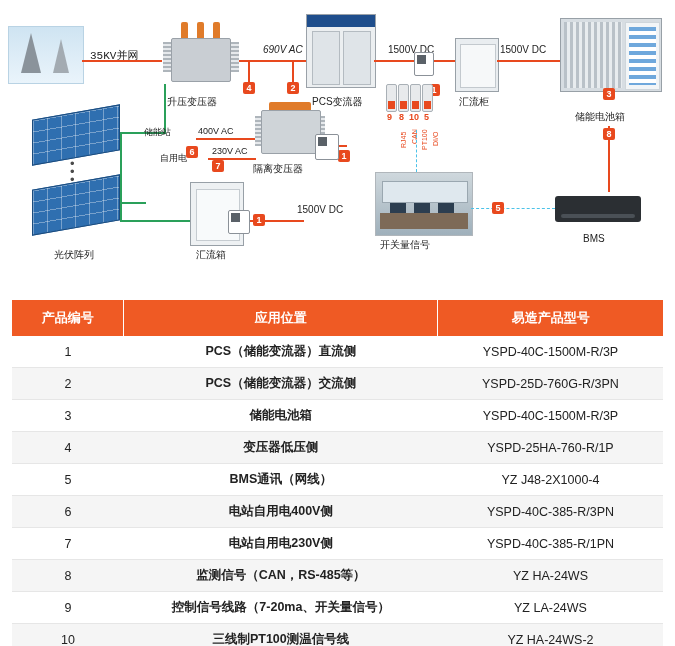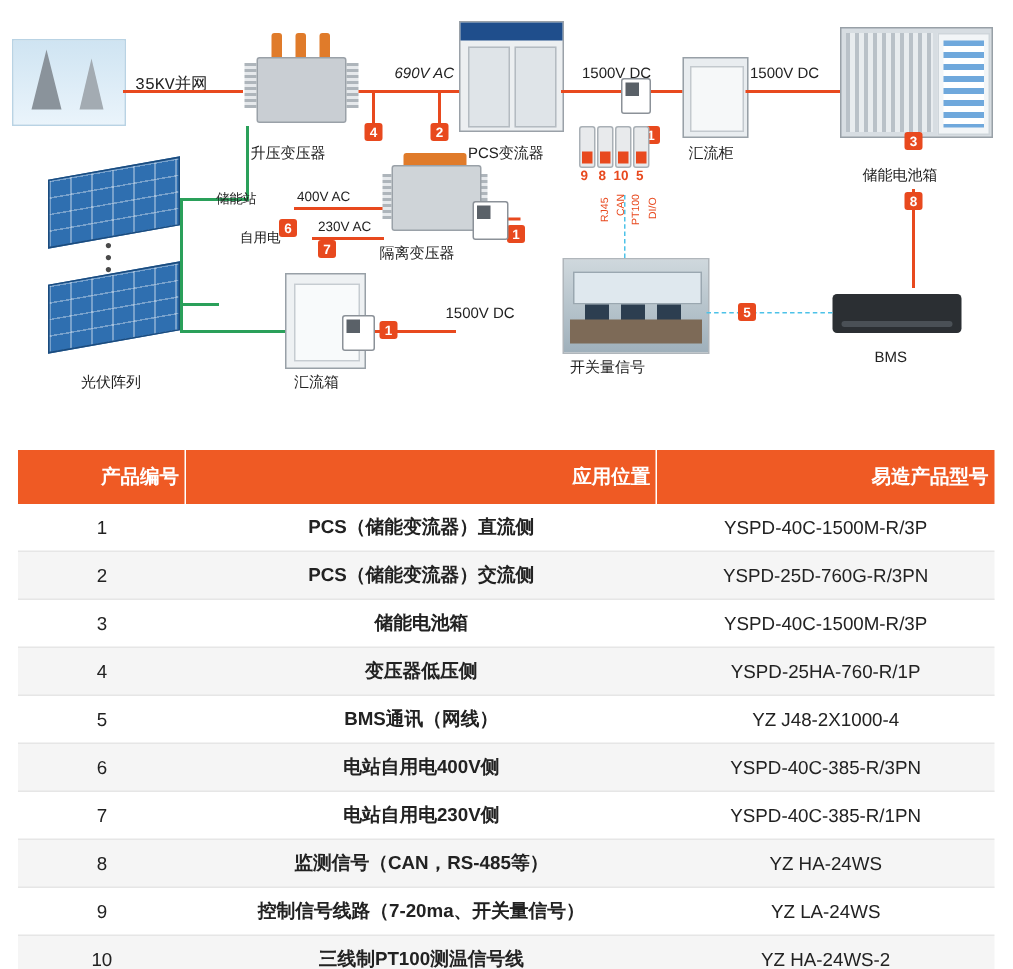--- a/index.html
+++ b/index.html
@@ -82,21 +82,21 @@
   
   .rj{position:absolute;left:386px;top:84px;width:60px;height:46px;}
   .rjplug{position:absolute;top:0;width:9px;height:26px;background:#e8eaec;border:1px solid #a9b0b6;border-radius:2px;}
   .rjplug i{position:absolute;left:1px;top:16px;width:7px;height:8px;background:#e8491e;display:block;}
   .vlbl{position:absolute;font-size:7px;color:#e8491e;transform:rotate(-90deg);transform-origin:left top;white-space:nowrap;}
   
   #tablewrap{position:absolute;left:12px;top:300px;width:651px;}
   table{border-collapse:collapse;width:100%;font-size:12.5px;}
   thead th{
     background:#ef5a24;color:#fff;font-weight:bold;font-size:13px;
-    padding:9px 4px;text-align:right;border-right:1px solid #fff;
+    padding:9px 4px;text-align:center;border-right:1px solid #fff;
   }
   thead th:last-child{border-right:none;}
   tbody td{
     padding:7px 4px;text-align:center;border-bottom:1px solid #e6e6e6;
     color:#222;
   }
   tbody tr:nth-child(even){background:#f5f5f5;}
   tbody tr:nth-child(odd){background:#ffffff;}
   td.c0{width:108px;}
   td.c1{width:318px;font-weight:bold;}

